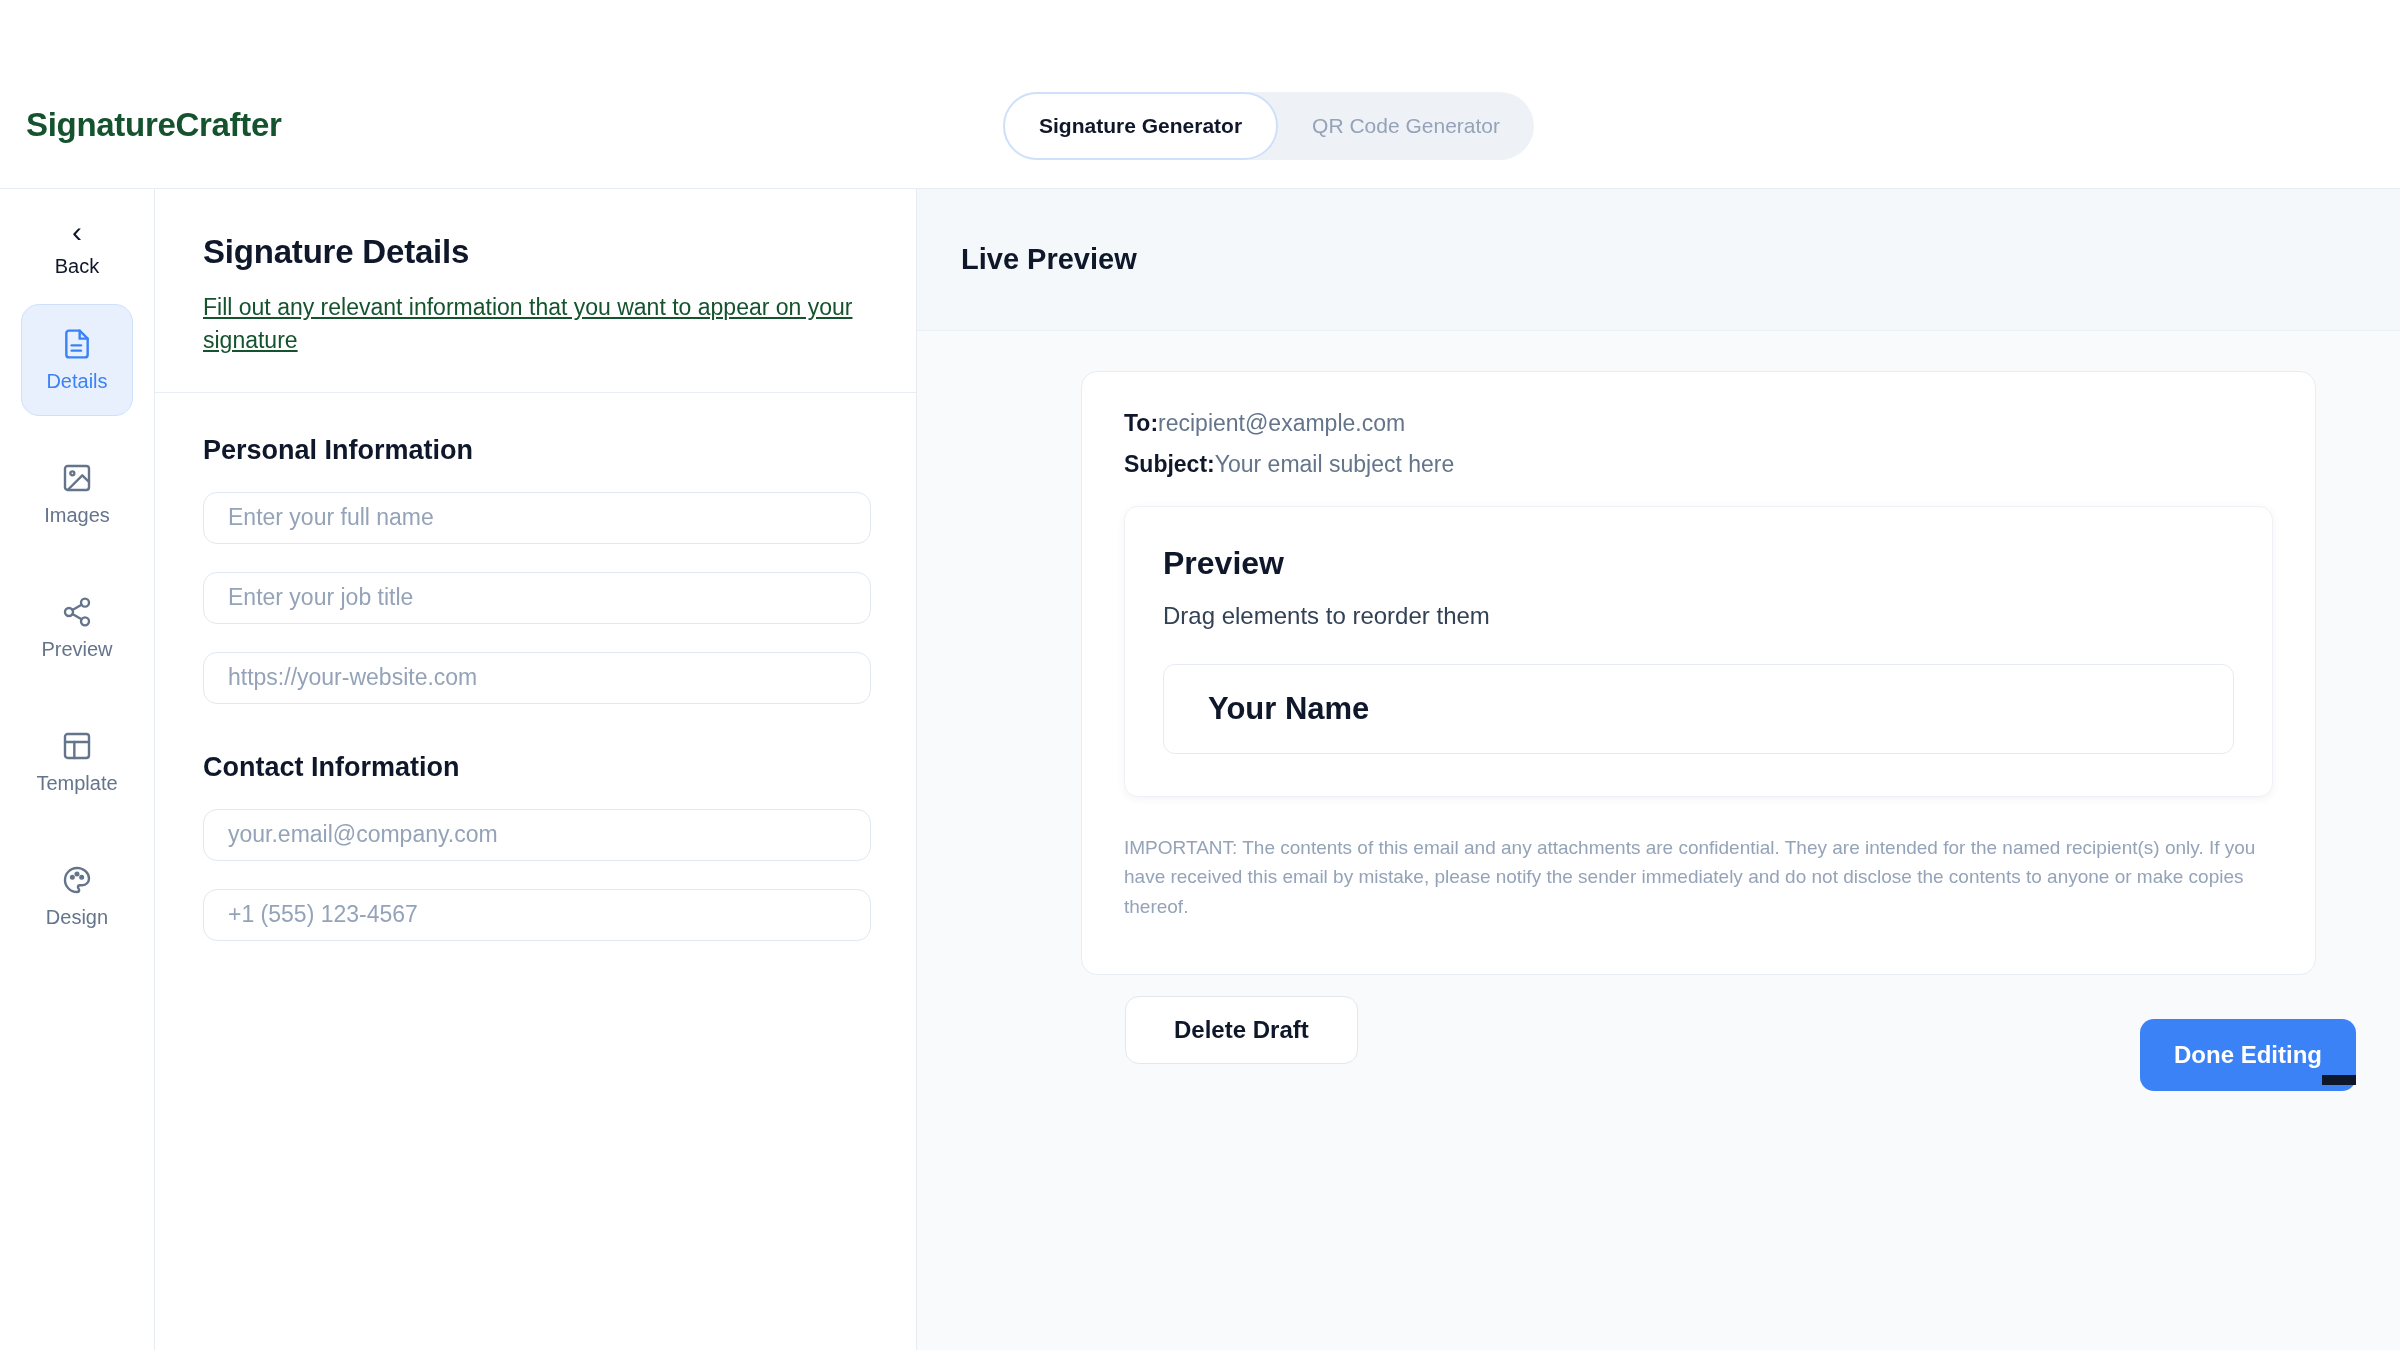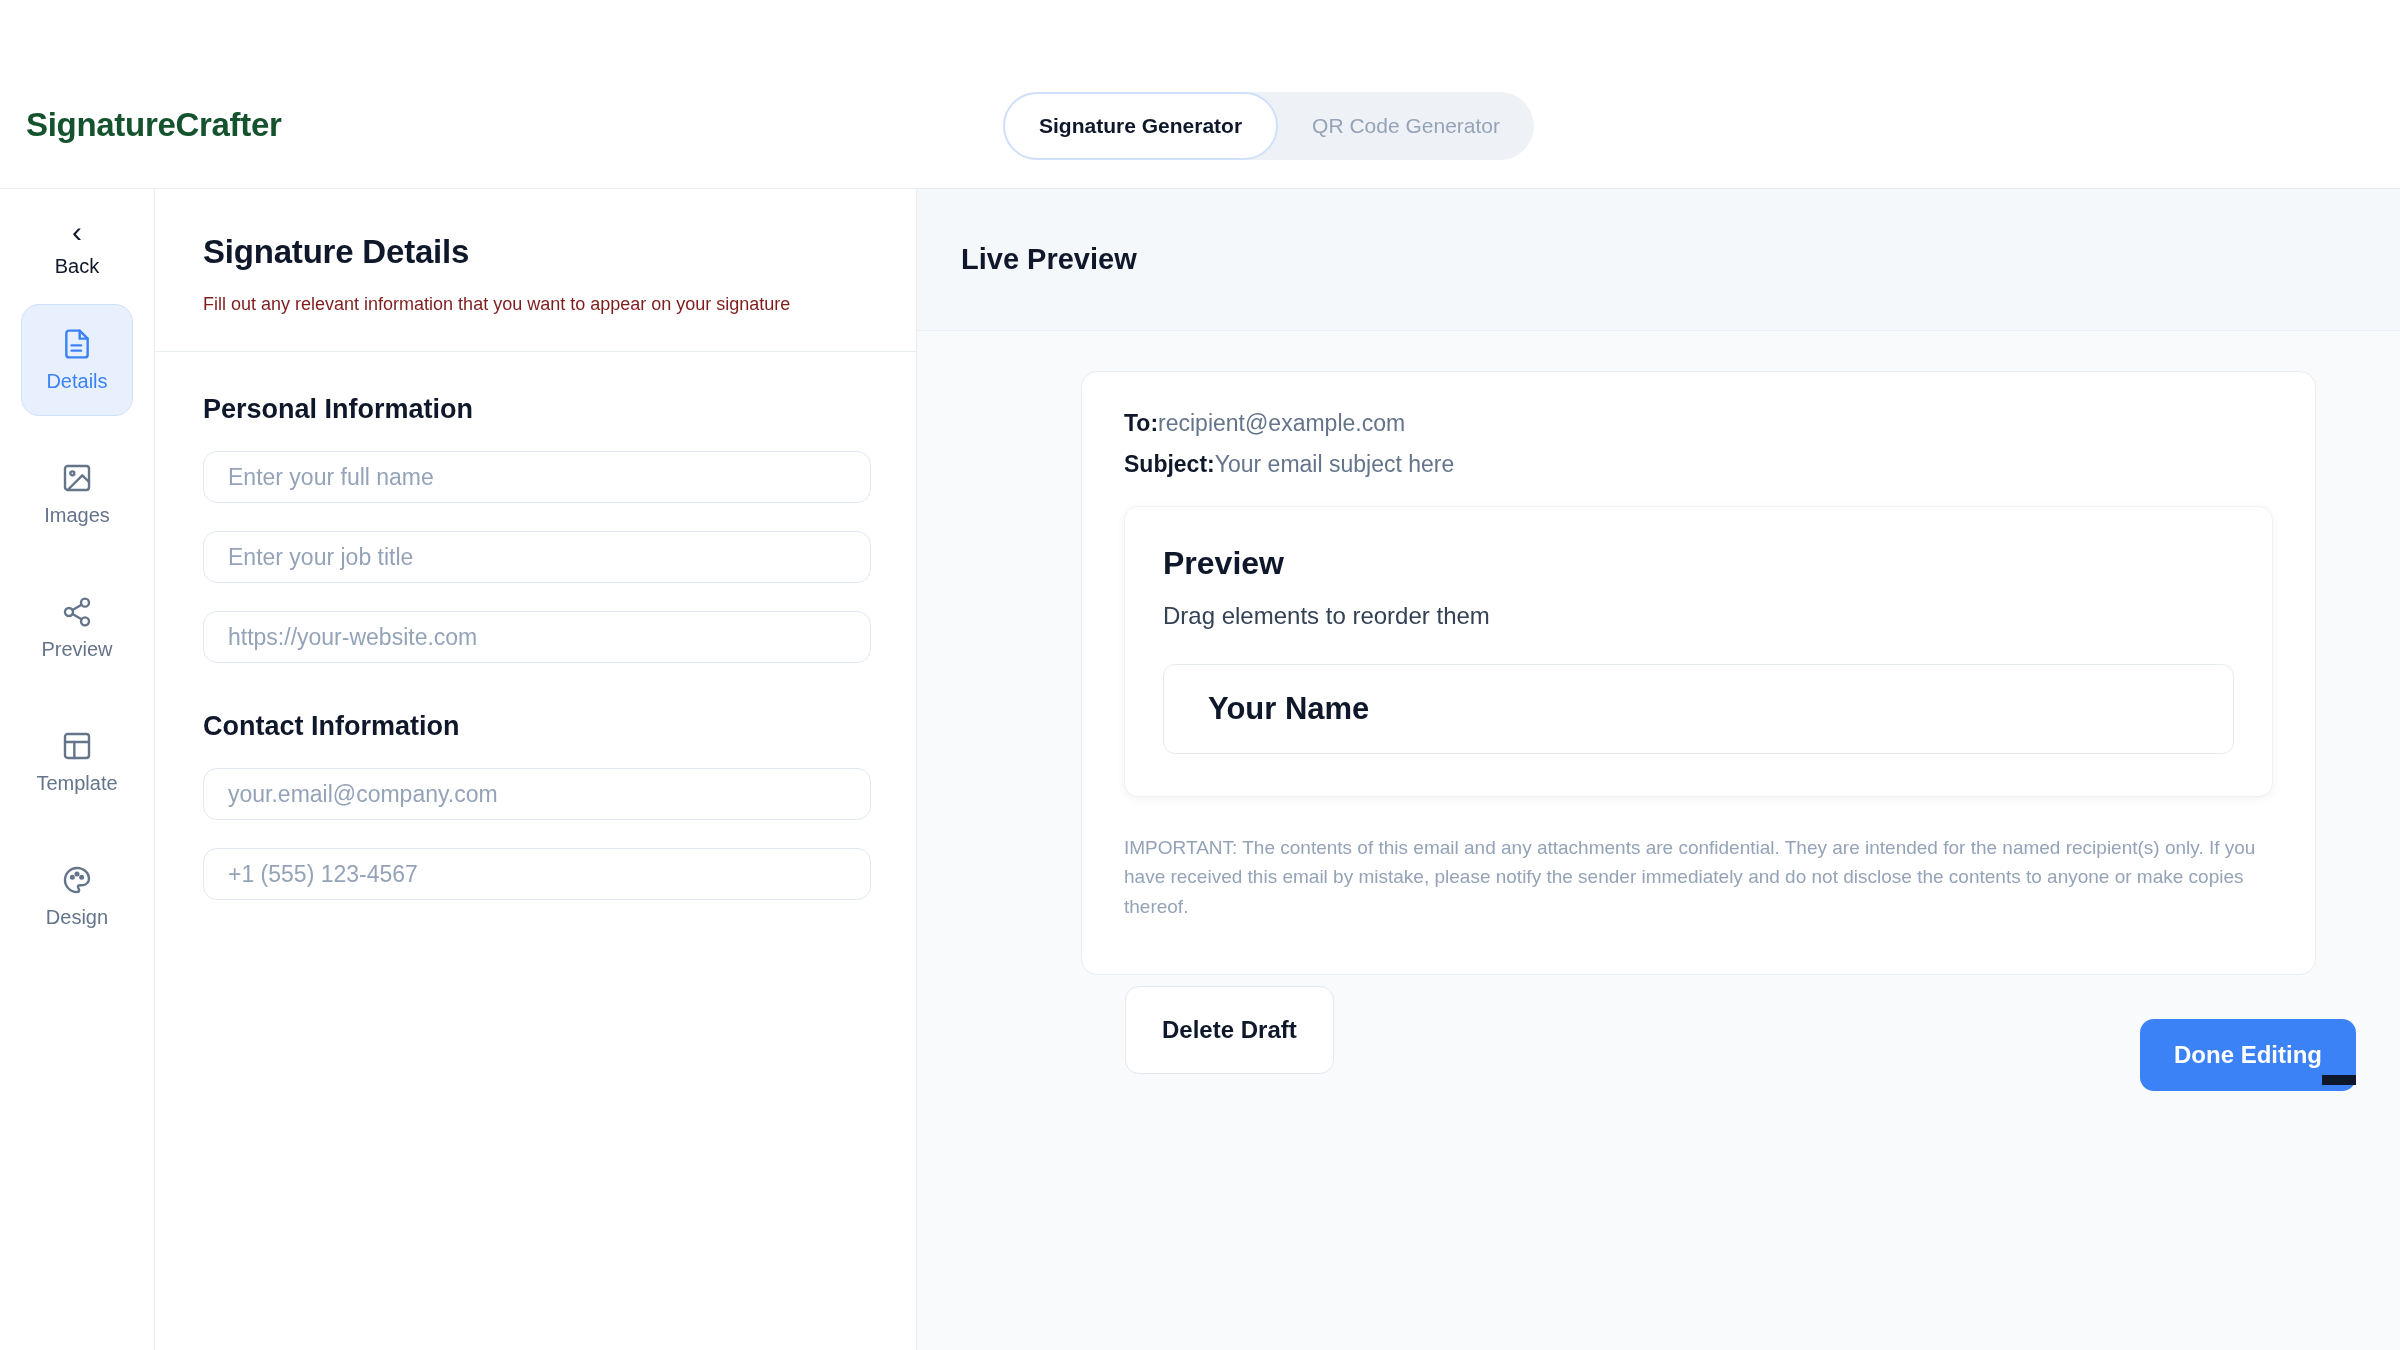--- a/index.html
+++ b/index.html
@@ -129,25 +129,26 @@
     border-bottom: 1px solid #e9eef4;
   }
   .form-title {
     font-size: 33px;
     font-weight: 700;
     color: #0f172a;
     margin: 0 0 20px 0;
     letter-spacing: -0.2px;
   }
   .form-sub {
-    font-size: 18px;
+    font-size: 23px;
     line-height: 1.45;
-    color: #7f1d1d;
+    color: #14532d;
     margin: 0;
     max-width: 660px;
+    text-decoration: underline;
   }
   .form-body { padding: 42px 48px 15px 48px; }
   .section-title {
     font-size: 27px;
     font-weight: 700;
     color: #0f172a;
     margin: 0 0 26px 0;
   }
   .section-title.second { margin-top: 48px; }
   .field {
@@ -253,22 +254,22 @@
     height: 110px;
     padding: 0 44px 0 164px;
     display: flex;
     align-items: center;
     position: relative;
   }
   .btn-delete {
     border: 1px solid #e2e8f0;
     background: #ffffff;
     border-radius: 14px;
-    height: 88px;
-    padding: 0 36px;
+    height: 68px;
+    padding: 0 48px;
     font-size: 24px;
     font-weight: 700;
     color: #0f172a;
     font-family: "Liberation Sans", sans-serif;
     cursor: pointer;
   }
   .btn-done {
     position: absolute;
     right: 0;
     bottom: -6px;

